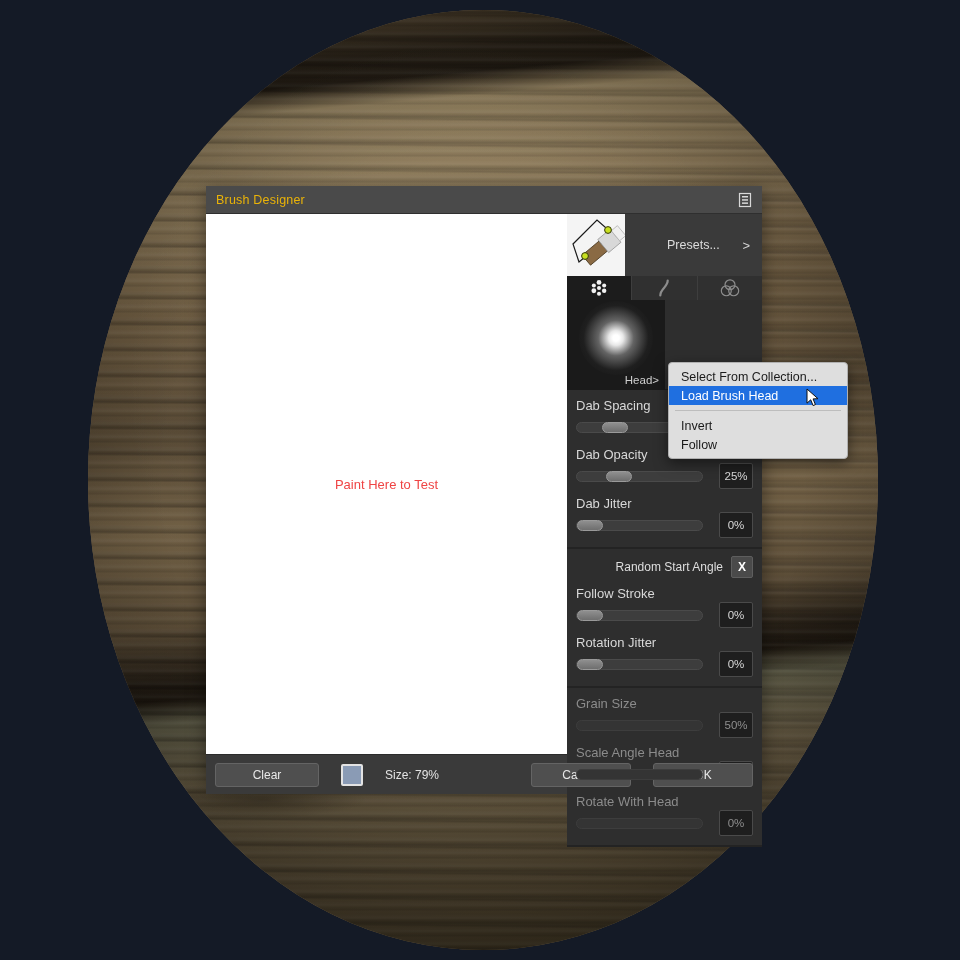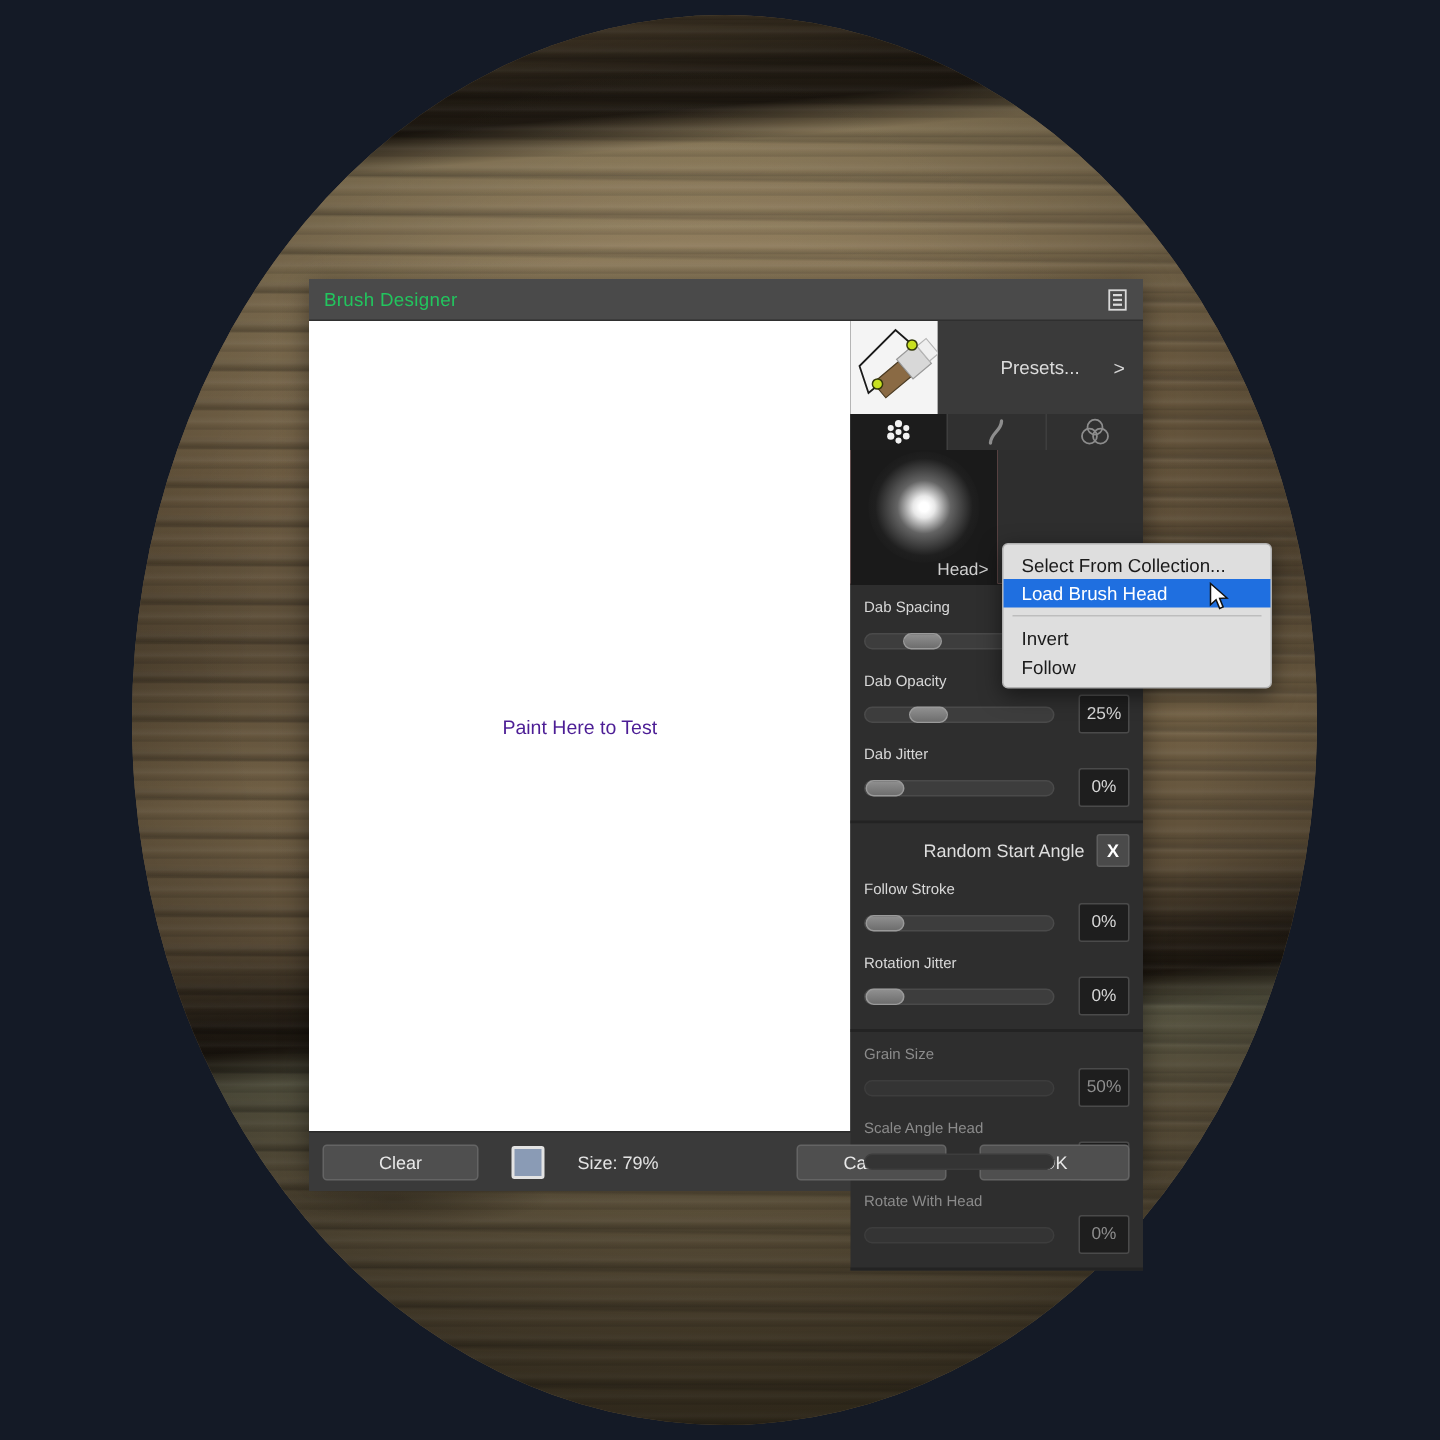--- a/index.html
+++ b/index.html
@@ -67,32 +67,32 @@
     color: #e6e6e6;
     font-size: 12px;
     box-shadow: 0 4px 18px rgba(0,0,0,0.45);
   }
   .titlebar {
     height: 28px; background: #4a4a4a;
     display: flex; align-items: center;
     padding: 0 8px 0 10px;
     border-bottom: 1px solid #2f2f2f;
   }
-  .titlebar .ttl { font-size: 12.5px; color: #22c55e; letter-spacing: .2px; }
+  .titlebar .ttl { font-size: 12.5px; color: #eab308; letter-spacing: .2px; }
   .titlebar .spacer { flex: 1; }
   .menu-ico { width: 18px; height: 18px; display:block; }
 
   .body-row { display: flex; height: 540px; }
 
   
   .canvas {
     width: 361px; background: #ffffff;
     display: flex; align-items: center; justify-content: center;
   }
-  .canvas-label { color: #4c1d95; font-size: 13px; }
+  .canvas-label { color: #ef4444; font-size: 13px; }
 
   
   .panel { width: 195px; background: #2e2e2e; display: flex; flex-direction: column; }
 
   .presets-row { height: 62px; display: flex; background: #3a3a3a; }
   .preset-thumb {
     width: 58px; height: 62px; background: #f4f4f4;
     display:flex; align-items:center; justify-content:center;
   }
   .presets-btn {
@@ -124,21 +124,21 @@
   .head-label { position: relative; color: #cfcfcf; font-size: 11.5px; }
   .head-rest { flex: 1; background: #2e2e2e; }
 
   .group {
     background: #2e2e2e; padding: 7px 9px 9px 9px;
     border-bottom: 2px solid #232323;
   }
   .ctl { margin-bottom: 6px; }
   .ctl:last-child { margin-bottom: 0; }
   .ctl-head { display: flex; align-items: center; justify-content: space-between; height: 17px; }
-  .ctl-name { font-size: 10px; color: #d8d8d8; }
+  .ctl-name { font-size: 13px; color: #d8d8d8; }
   .ctl.dim .ctl-name { color: #8b8b8b; }
   .ctl-row { display: flex; align-items: center; gap: 16px; }
   .track {
     position: relative; flex: 1; height: 11px; border-radius: 6px;
     background: #3d3d3d; border: 1px solid #4a4a4a;
   }
   .ctl.dim .track { background: #343434; border-color: #3d3d3d; }
   .thumb {
     position: absolute; top: -1px; width: 26px; height: 11px; border-radius: 6px;
     background: linear-gradient(180deg,#8f8f8f,#6e6e6e);

